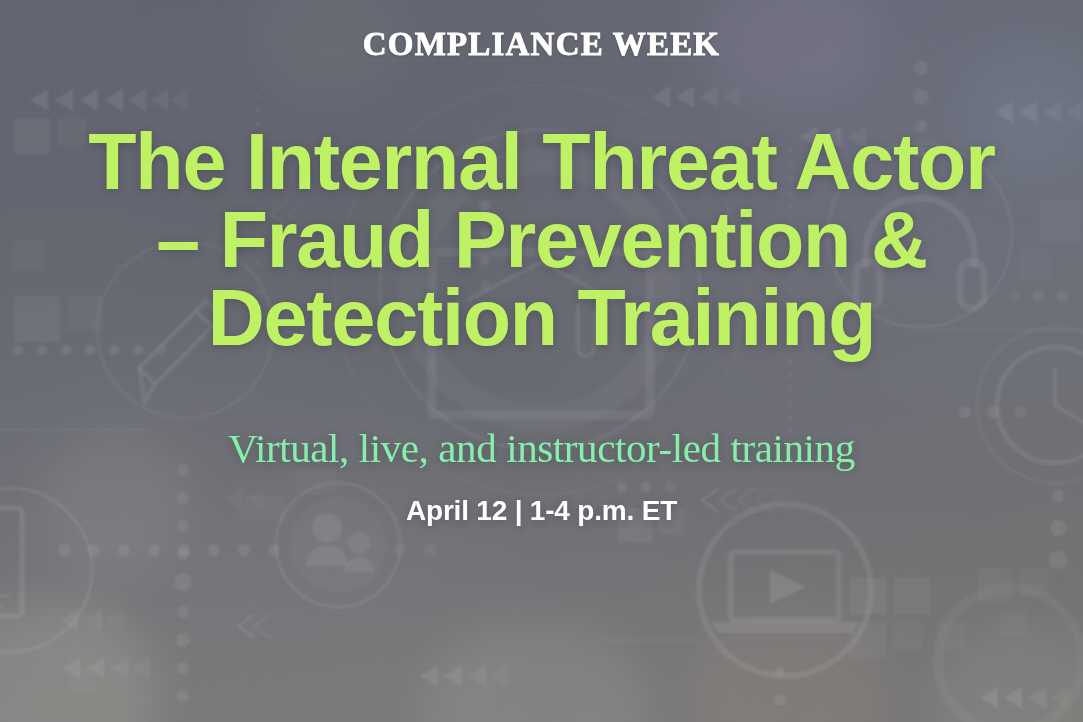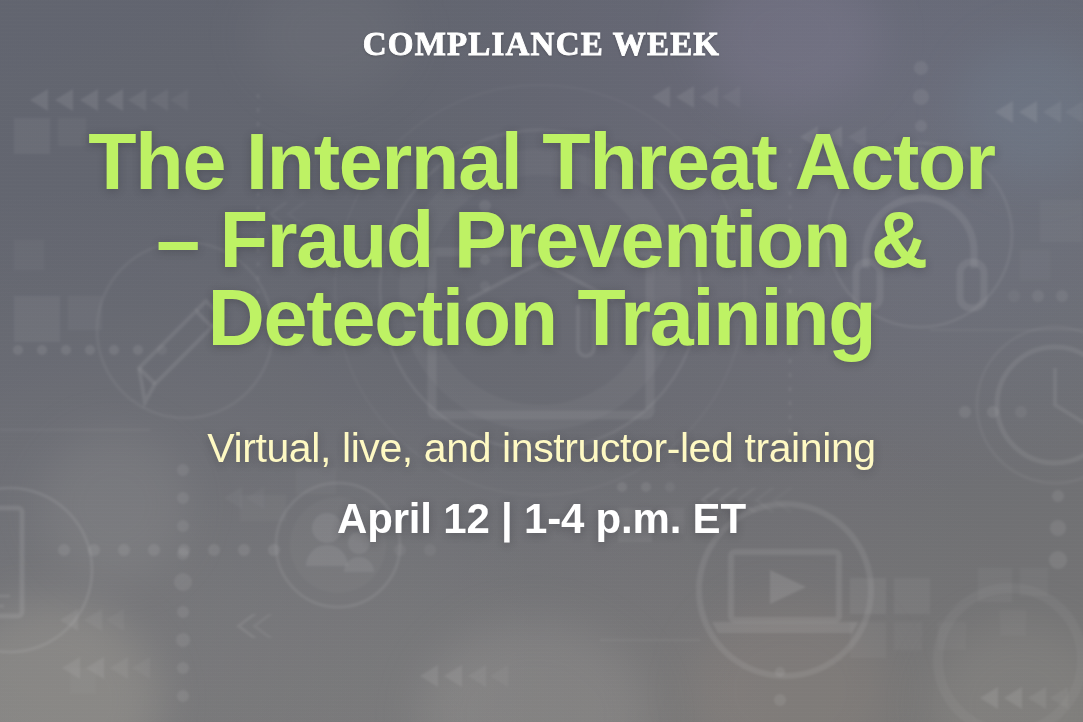--- a/index.html
+++ b/index.html
@@ -86,34 +86,34 @@
     font-size:79px;
     line-height:0.985;
     letter-spacing:-1.2px;
     color:#bef264;
     text-shadow:0 2px 9px rgba(40,40,48,0.30);
   }
   .headline .ln { display:block; }
 
   .subtitle {
     margin-top:70px;
-    font-family:Liberation Sans, sans-serif;
+    font-family:Liberation Serif, serif;
     font-weight:400;
     font-size:41px;
     line-height:1.1;
     letter-spacing:-0.4px;
-    color:#fef9c3;
+    color:#86efac;
     text-shadow:0 2px 8px rgba(40,40,48,0.30);
   }
 
   .datetime {
     margin-top:24px;
     font-family:"Liberation Sans", sans-serif;
     font-weight:700;
-    font-size:42px;
+    font-size:28px;
     line-height:1.1;
     letter-spacing:-0.2px;
     color:#ffffff;
     text-shadow:0 2px 8px rgba(40,40,48,0.32);
   }
 </style>
 </head>
 <body>
 
 <div class="banner">

